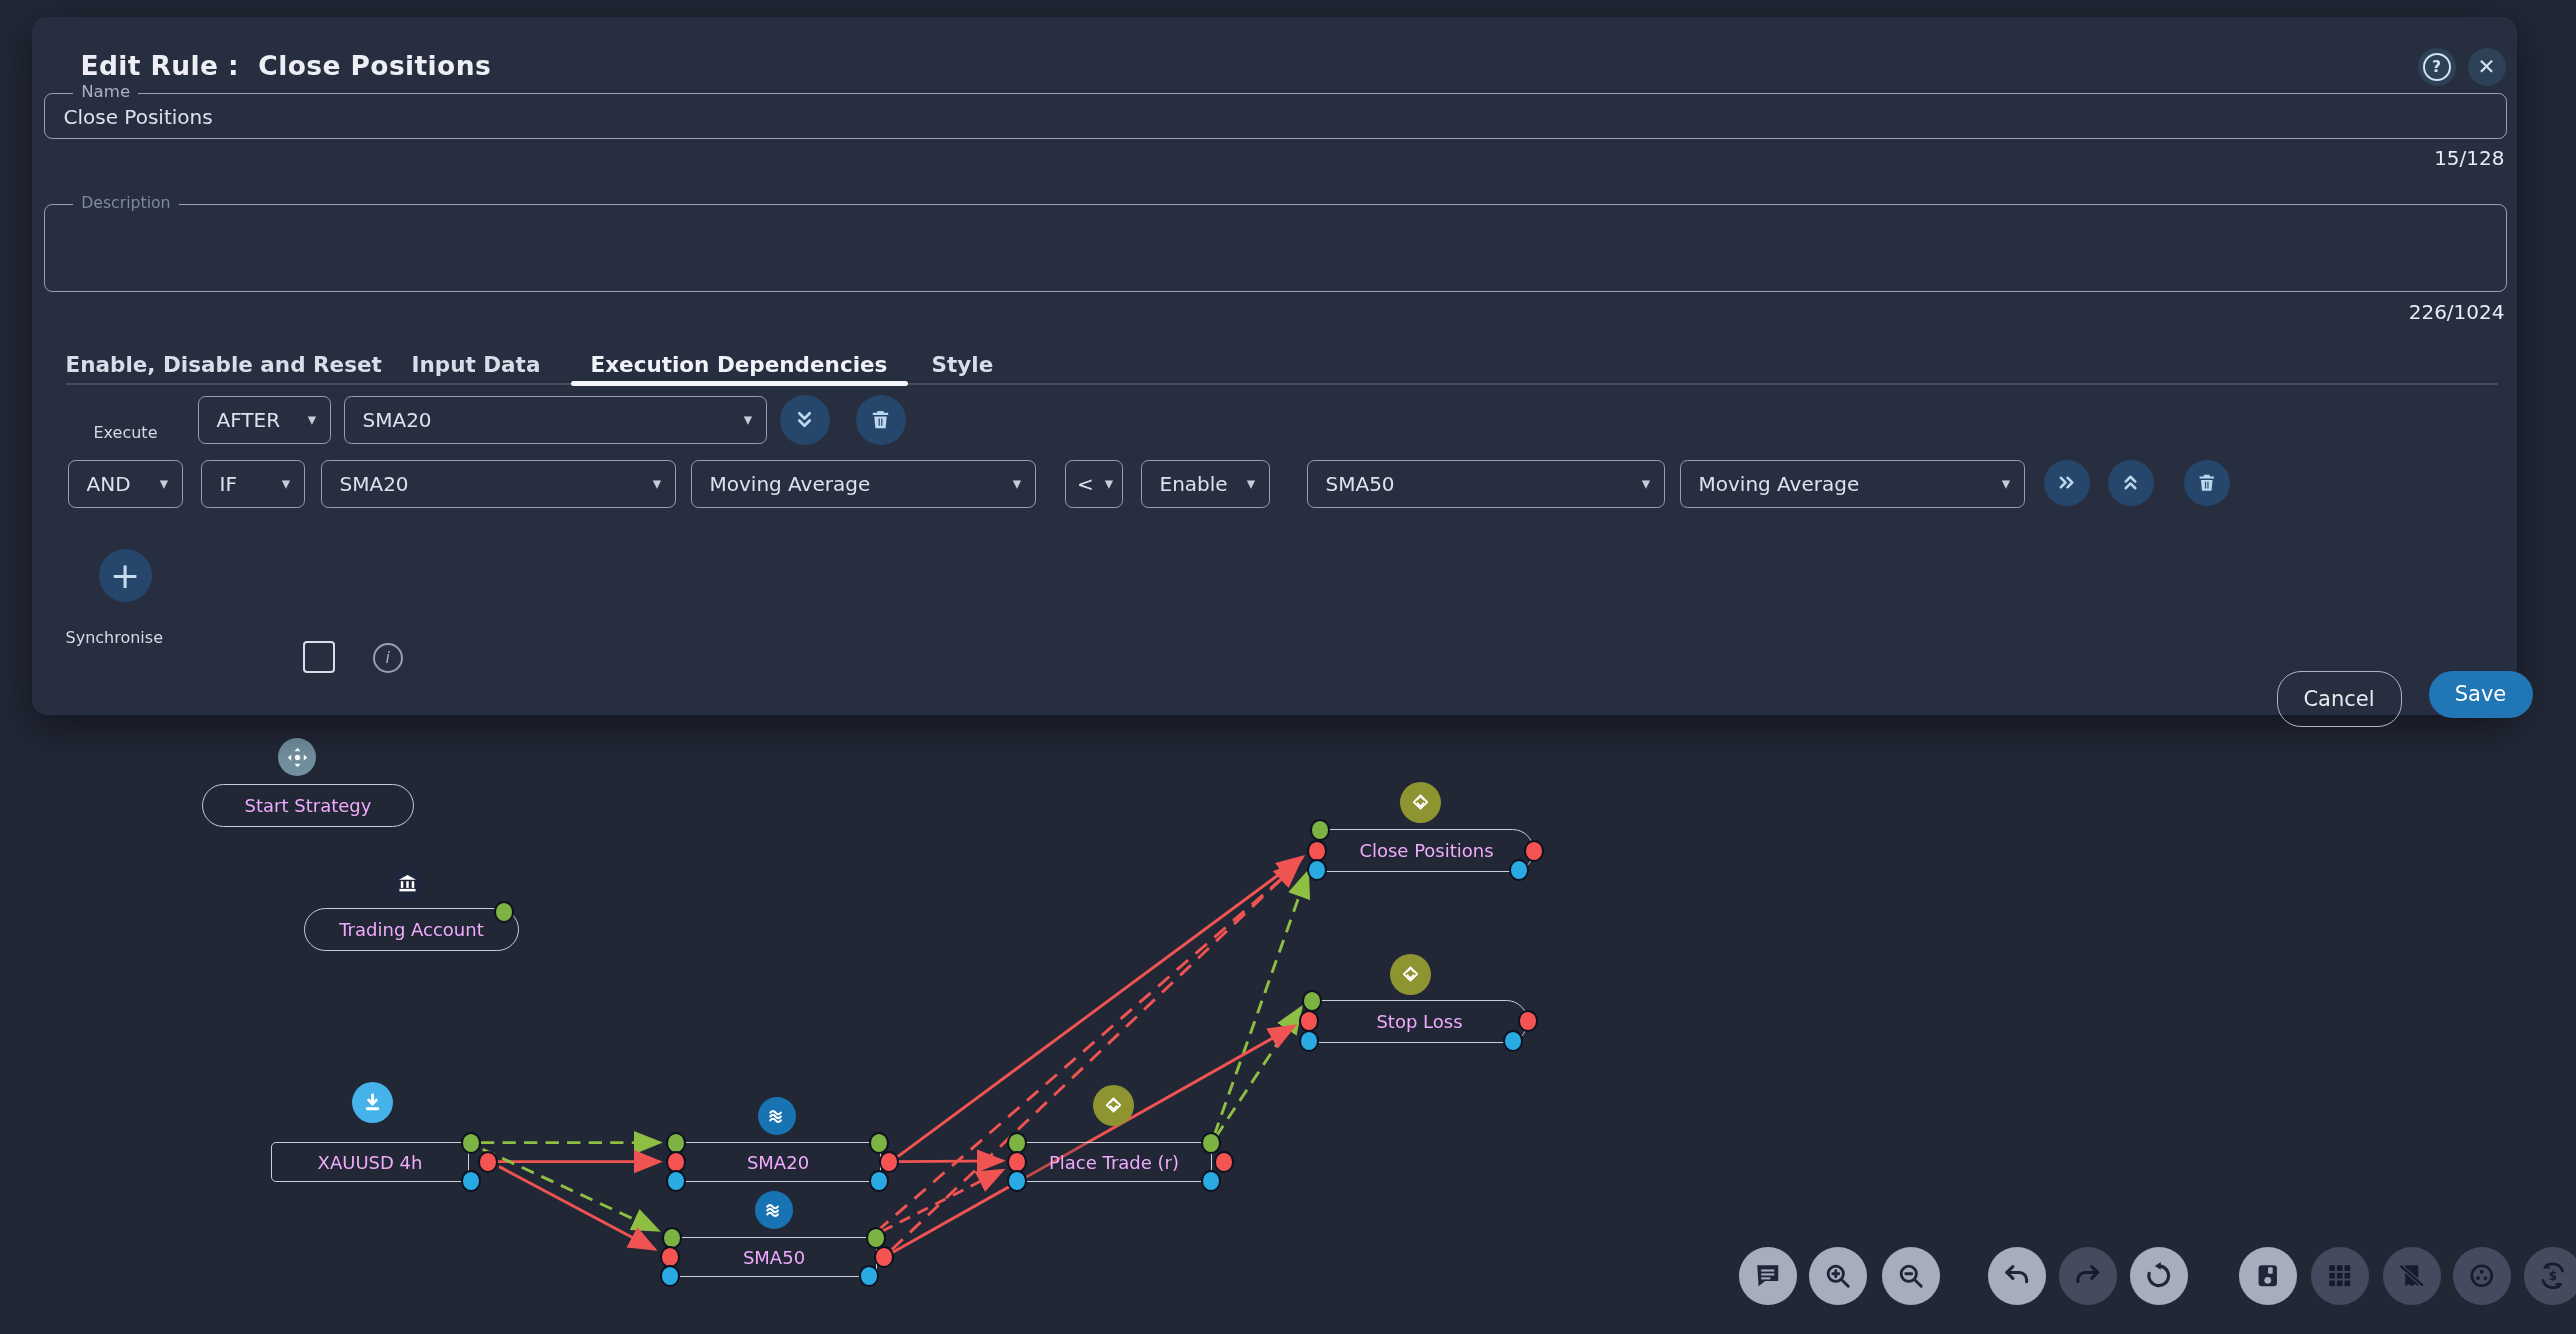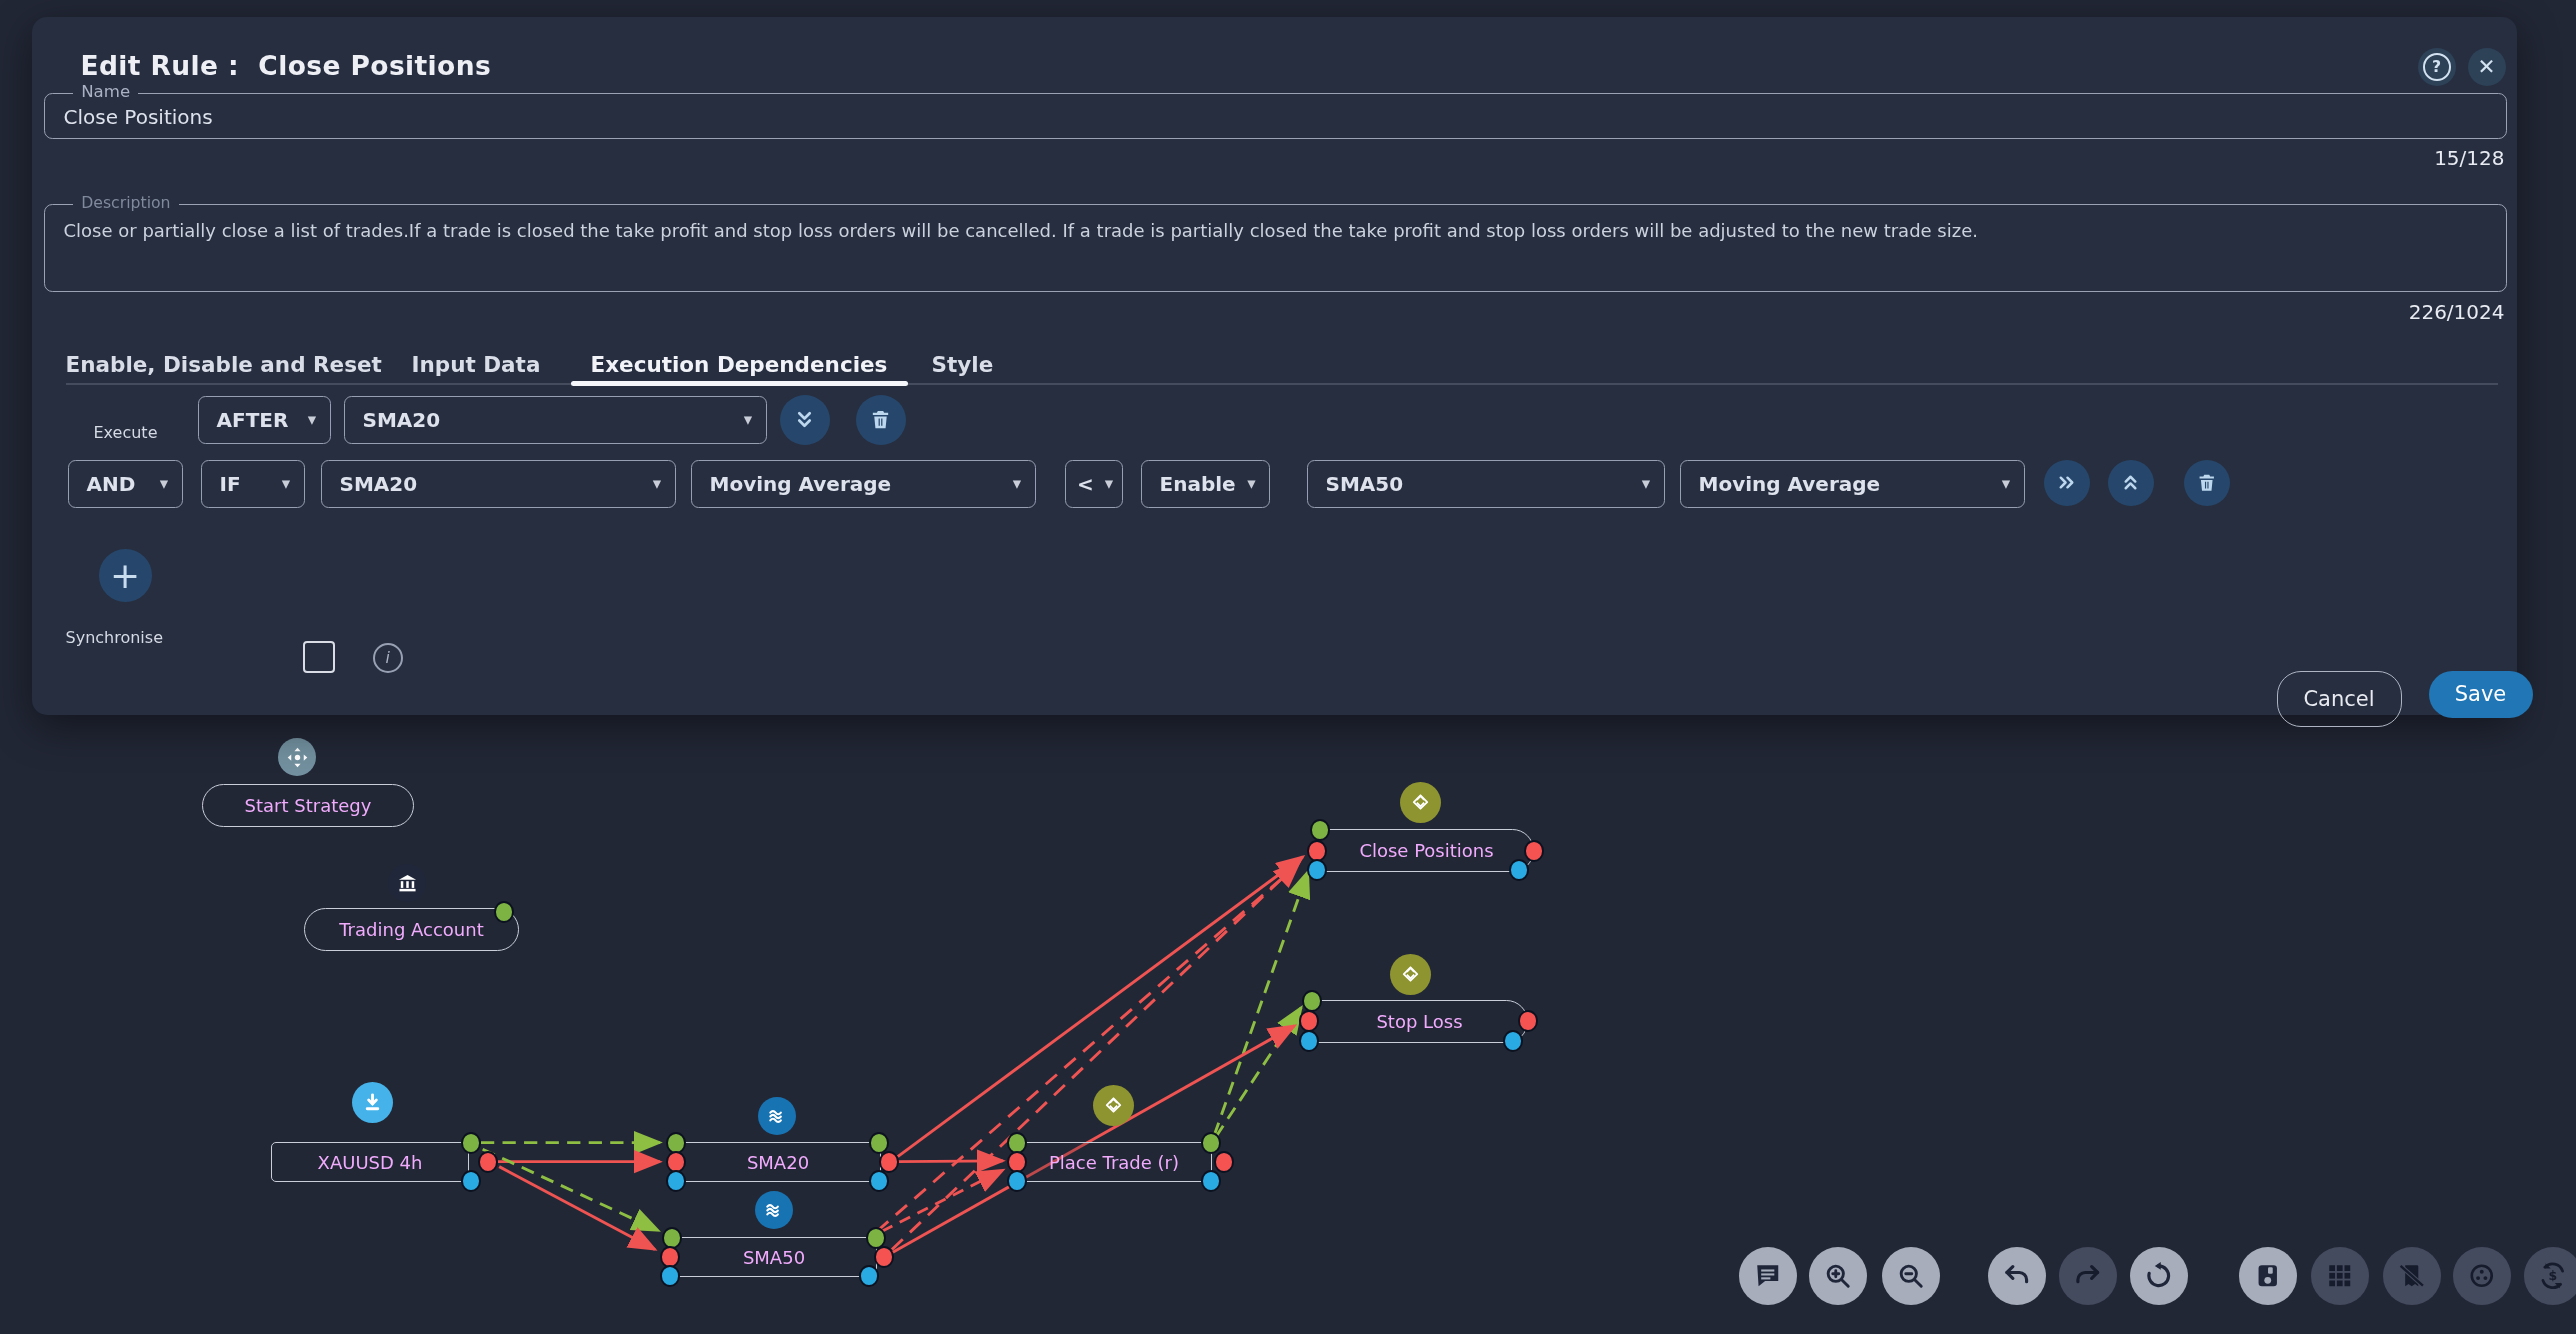--- a/index.html
+++ b/index.html
@@ -24,21 +24,21 @@
         font-family:"DejaVu Sans","Liberation Sans",sans-serif;resize:none;}
   .field textarea{top:11.6px;height:calc(100% - 16.6px);font-size:18px;color:#ccd2dd;line-height:1.4;}
   .counter{position:absolute;width:215px;text-align:right;font-size:20px;color:#e8ebf2;}
   .tab{position:absolute;top:335px;height:33px;font-size:21.5px;font-weight:600;color:#d9dde7;
        cursor:pointer;white-space:nowrap;}
   .tabline{position:absolute;left:65px;top:366px;width:2432px;height:2.5px;background:#454c5e;}
   .tabline-active{position:absolute;left:570px;top:364px;width:337px;height:5px;background:#f4f6fa;border-radius:2.5px;}
   .row-label{position:absolute;font-size:16px;color:#d5dae4;}
   .dd{position:absolute;height:48px;box-sizing:border-box;border:1.7px solid #97a0b2;border-radius:7.5px;
       display:flex;align-items:center;justify-content:space-between;padding:0 13.3px 0 18px;
-      color:#dde2ec;font-size:20px;cursor:pointer;font-weight:bold;}
+      color:#dde2ec;font-size:20px;cursor:pointer;}
   .caret{font-size:16.6px;color:#c8cdd8;margin-left:11.6px;}
   .circle-btn{position:absolute;width:50px;height:50px;border-radius:50%;background:#26476b;
               display:flex;align-items:center;justify-content:center;cursor:pointer;}
   .circle-btn.small{width:46px;height:46px;}
   .plus-btn{position:absolute;left:67px;top:532px;width:53px;height:53px;border-radius:50%;
             background:#26476b;color:#c9dcee;font-size:36px;display:flex;align-items:center;
             justify-content:center;cursor:pointer;}
   .checkbox{position:absolute;left:271px;top:624px;width:28px;height:28px;border:2.5px solid #dadde5;
             border-radius:4.1px;cursor:pointer;}
   .info-ring{position:absolute;left:341px;top:626px;width:26.5px;height:26.5px;border:2.1px solid #98a1b3;
@@ -247,21 +247,20 @@
     </div>
 
     <div class="field" style="left:12.4px;top:76px;width:2461px;height:44px;">
       <span class="field-label">Name</span>
       <input value="Close Positions" style="">
     </div>
     <div class="counter" style="left:2258px;top:129px;">15/128</div>
 
     <div class="field" style="left:12.4px;top:187px;width:2461px;height:86px;">
       <span class="field-label dim">Description</span>
-      <textarea style="">Close or partially close a list of trades.If a trade is closed the take profit and stop loss orders will be cancelled. If a trade is partially closed the take profit and stop loss orders will be adjusted to the new trade size.</textarea>
     </div>
     <div class="counter" style="left:2258px;top:283px;">226/1024</div>
 
     <div class="tab" style="left:34px;">Enable, Disable and Reset</div>
     <div class="tab" style="left:380px;">Input Data</div>
     <div class="tab" style="left:559px;color:#f1f3f8;">Execution Dependencies</div>
     <div class="tab" style="left:900px;">Style</div>
     <div class="tabline" style="left:34px;width:2432px;"></div>
     <div class="tabline-active" style="left:539px;"></div>
 

